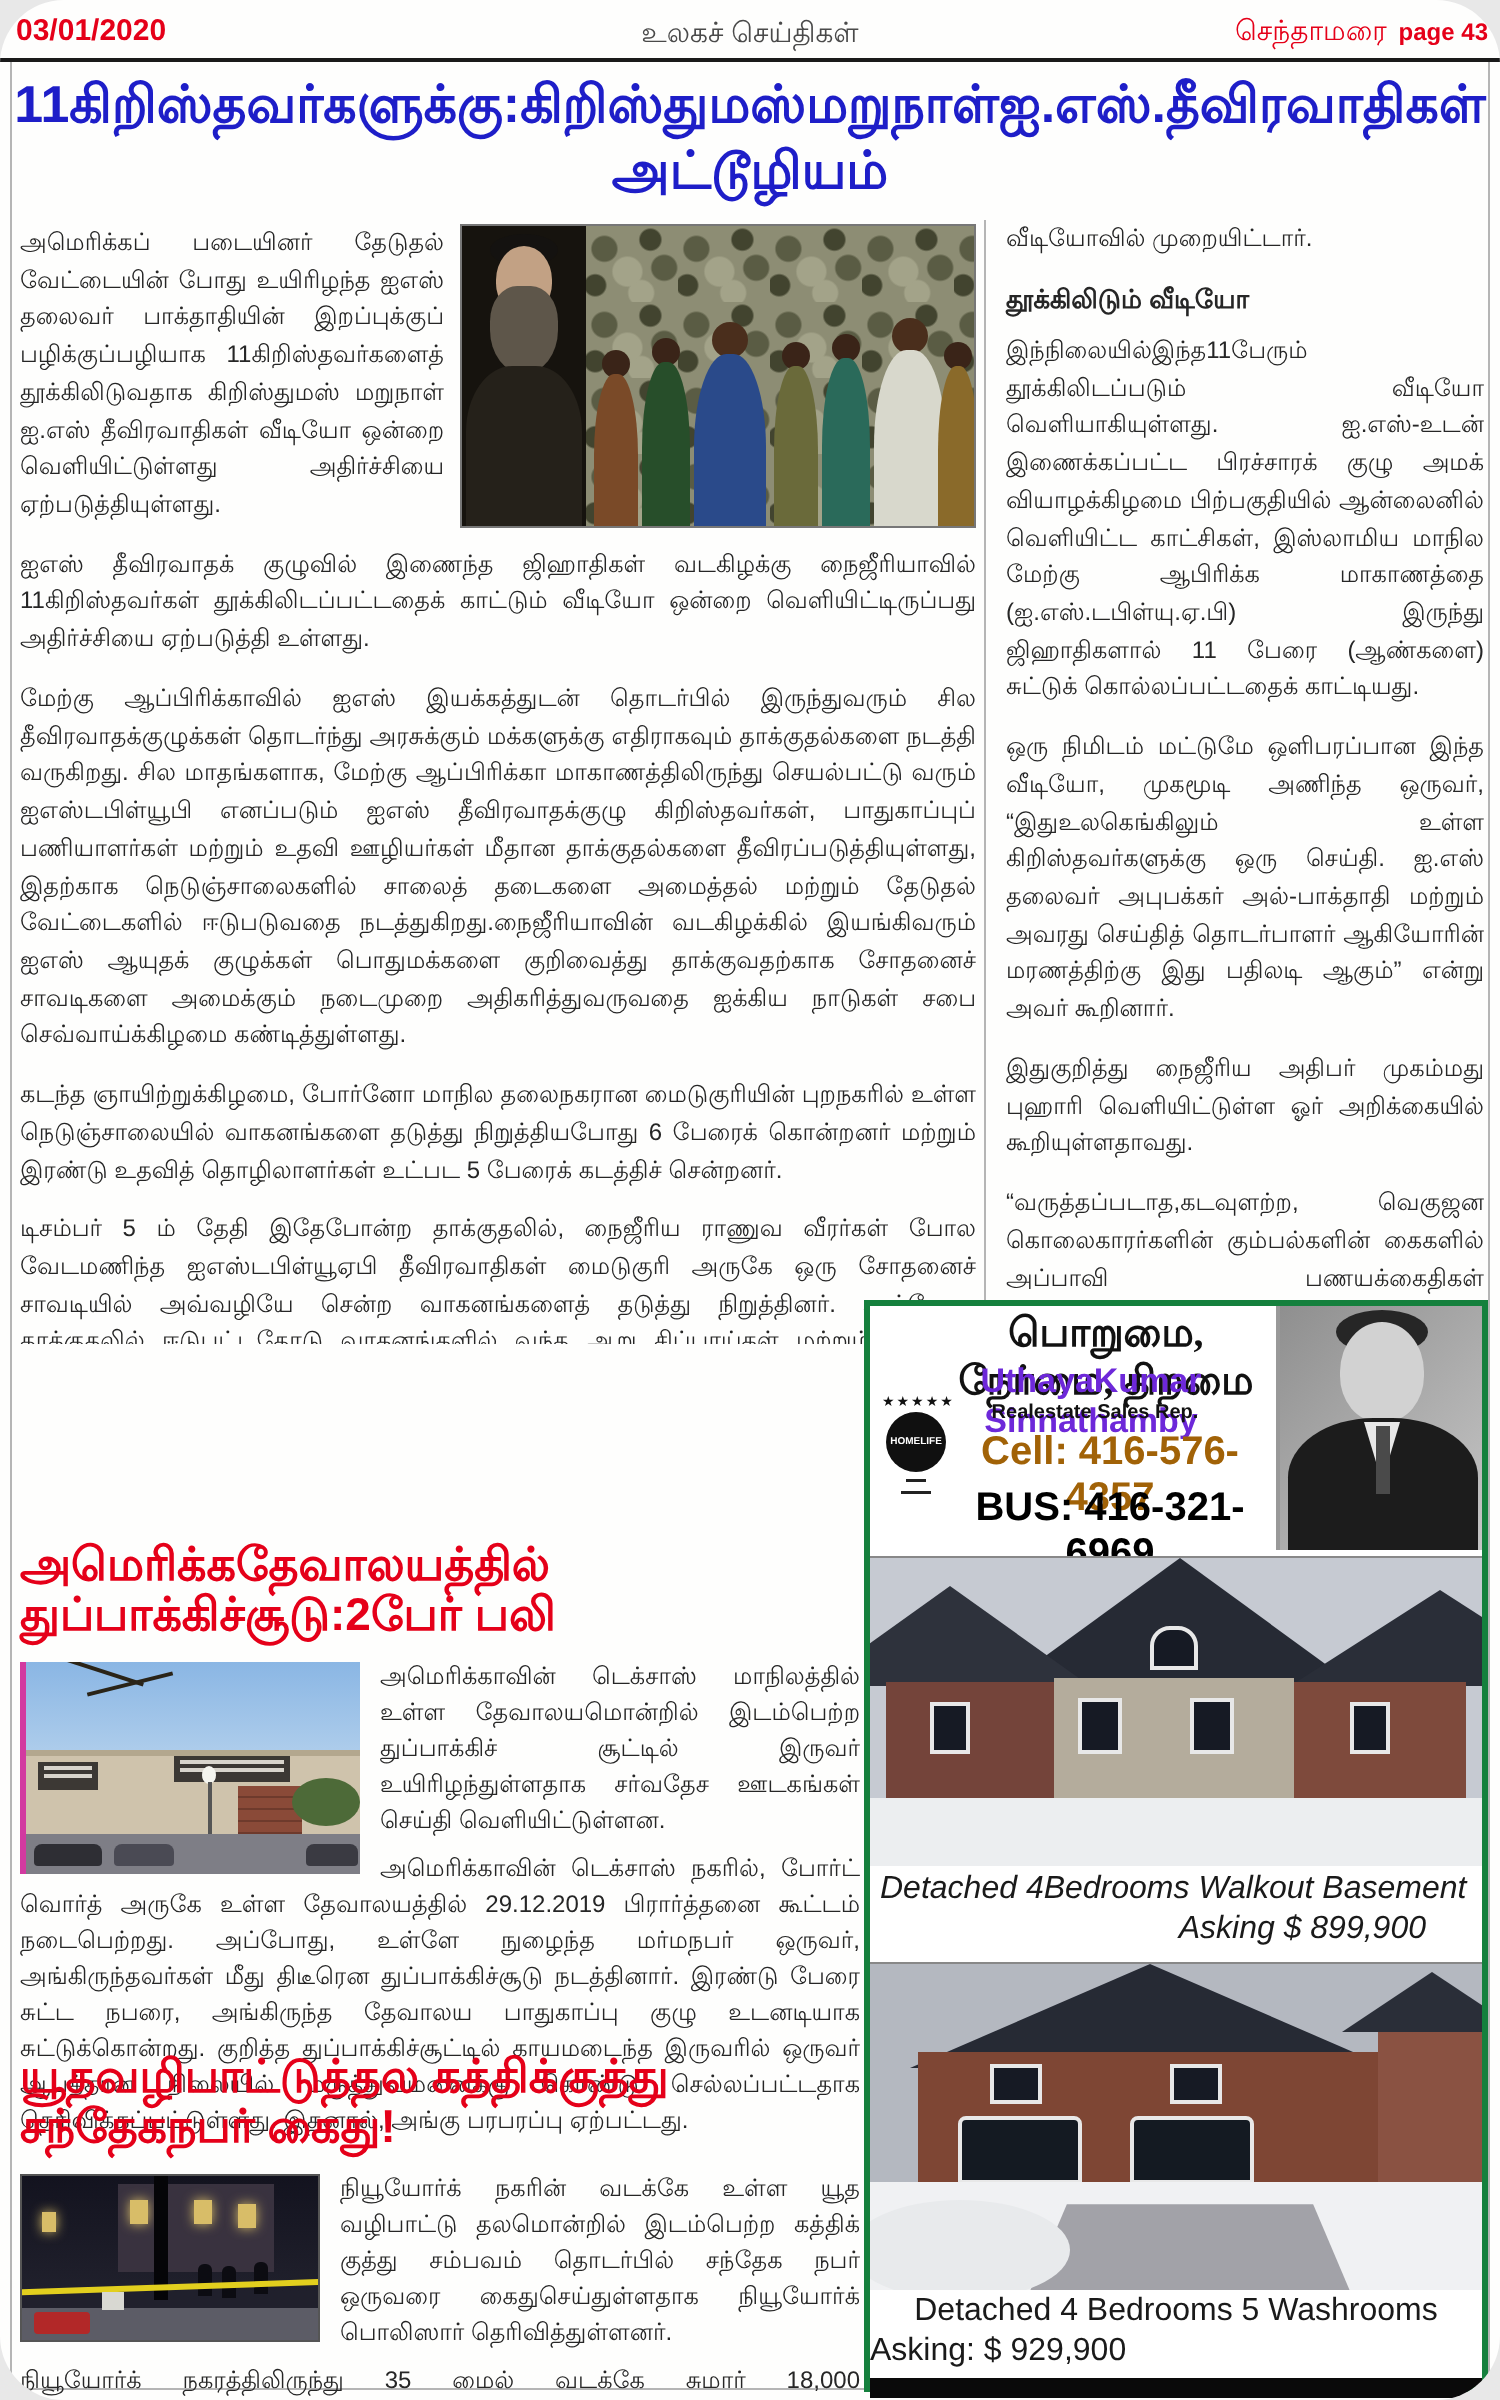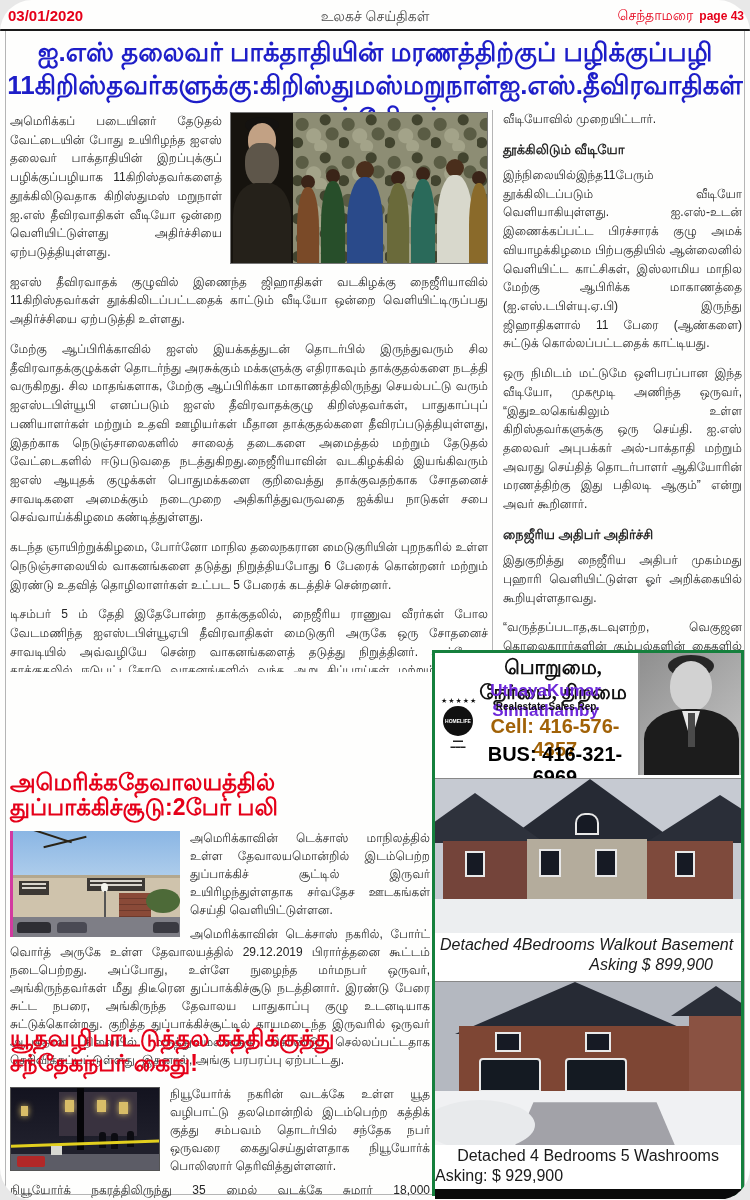--- a/index.html
+++ b/index.html
@@ -128,21 +128,20 @@
 
   <div class="hdr-date">03/01/2020</div>
   <div class="hdr-section">உலகச் செய்திகள்</div>
   <div class="hdr-right">
     <span class="paper">செந்தாமரை</span><span class="pageno">page 43</span>
   </div>
   <div class="hdr-rule"></div>
   <div class="frame"></div>
 
   <div class="headline">
-    <div class="l1">ஐ.எஸ் தலைவர் பாக்தாதியின் மரணத்திற்குப் பழிக்குப்பழி</div>
     <div class="l2">11கிறிஸ்தவர்களுக்கு:கிறிஸ்துமஸ்மறுநாள்ஐ.எஸ்.தீவிரவாதிகள் அட்டூழியம்</div>
   </div>
 
   <div class="main-body">
     <div class="news-photo">
       <div class="np-left">
         <div class="np-hair"></div>
         <div class="np-face"></div>
         <div class="np-beard"></div>
         <div class="np-robe"></div>
@@ -184,21 +183,20 @@
     <p>கடந்த ஞாயிற்றுக்கிழமை, போர்னோ மாநில தலைநகரான மைடுகுரியின் புறநகரில் உள்ள நெடுஞ்சாலையில் வாகனங்களை தடுத்து நிறுத்தியபோது 6 பேரைக் கொன்றனர் மற்றும் இரண்டு உதவித் தொழிலாளர்கள் உட்பட 5 பேரைக் கடத்திச் சென்றனர்.</p>
     <p>டிசம்பர் 5 ம் தேதி இதேபோன்ற தாக்குதலில், நைஜீரிய ராணுவ வீரர்கள் போல வேடமணிந்த ஐஎஸ்டபிள்யூஏபி தீவிரவாதிகள் மைடுகுரி அருகே ஒரு சோதனைச் சாவடியில் அவ்வழியே சென்ற வாகனங்களைத் தடுத்து நிறுத்தினர். அப்போது தாக்குதலில் ஈடுபட்டதோடு வாகனங்களில் வந்த ஆறு சிப்பாய்கள் மற்றும் இரண்டு செஞ்சிலுவை சங்க தொழிலாளர்கள் உட்பட எட்டு பேரை கடத்திச்சென்றதாக ஐஎஸ்டபிள்யூஏபி தீவிரவாதக்குழு வெளியிட்டுள்ள அறிக்கையில் கூறியுள்ளது.</p>
 
   </div>
 
   <div class="col3">
     <p>வீடியோவில் முறையிட்டார்.</p>
     <div class="sub-head">தூக்கிலிடும் வீடியோ</div>
     <p>இந்நிலையில்இந்த11பேரும் தூக்கிலிடப்படும் வீடியோ வெளியாகியுள்ளது. ஐ.எஸ்-உடன் இணைக்கப்பட்ட பிரச்சாரக் குழு அமக் வியாழக்கிழமை பிற்பகுதியில் ஆன்லைனில் வெளியிட்ட காட்சிகள், இஸ்லாமிய மாநில மேற்கு ஆபிரிக்க மாகாணத்தை (ஐ.எஸ்.டபிள்யு.ஏ.பி) இருந்து ஜிஹாதிகளால் 11 பேரை (ஆண்களை) சுட்டுக் கொல்லப்பட்டதைக் காட்டியது.</p>
     <p>ஒரு நிமிடம் மட்டுமே ஒளிபரப்பான இந்த வீடியோ, முகமூடி அணிந்த ஒருவர், “இதுஉலகெங்கிலும் உள்ள கிறிஸ்தவர்களுக்கு ஒரு செய்தி. ஐ.எஸ் தலைவர் அபுபக்கர் அல்-பாக்தாதி மற்றும் அவரது செய்தித் தொடர்பாளர் ஆகியோரின் மரணத்திற்கு இது பதிலடி ஆகும்” என்று அவர் கூறினார்.</p>
-    <div class="sub-head">நைஜீரிய அதிபர் அதிர்ச்சி</div>
     <p>இதுகுறித்து நைஜீரிய அதிபர் முகம்மது புஹாரி வெளியிட்டுள்ள ஓர் அறிக்கையில் கூறியுள்ளதாவது.</p>
     <p>“வருத்தப்படாத,கடவுளற்ற, வெகுஜன கொலைகாரர்களின் கும்பல்களின் கைகளில் அப்பாவி பணயக்கைதிகள் கொல்லப்பட்டதால் வருத்தமும் அதிர்ச்சியும் அடைந்துள்ளேன். எந்த சூழ்நிலையிலும், பயங்கரவாதிகள் கிறிஸ்தவர்களை முஸ்லிம்களுக்கு எதிராக திருப்புவதன் மூலம் எங்களை பிளவுபடுத்தமுடியாது, ஏனெனில் இந்த காட்டுமிராண்டித்தனமான கொலையாளிகள் இஸ்லாத்தை பிரதிநிதித்துவப்படுத்த மாட்டார்கள்.</p>
 
   </div>
 
   <div class="story-church">
     <div class="story-head">அமெரிக்கதேவாலயத்தில் துப்பாக்கிச்சூடு:2பேர் பலி</div>
     <div class="story-body">
       <div class="church-photo">
         <div class="ch-branch" style="left:6px;top:2px;width:54px;height:2px;transform:rotate(18deg);"></div>

